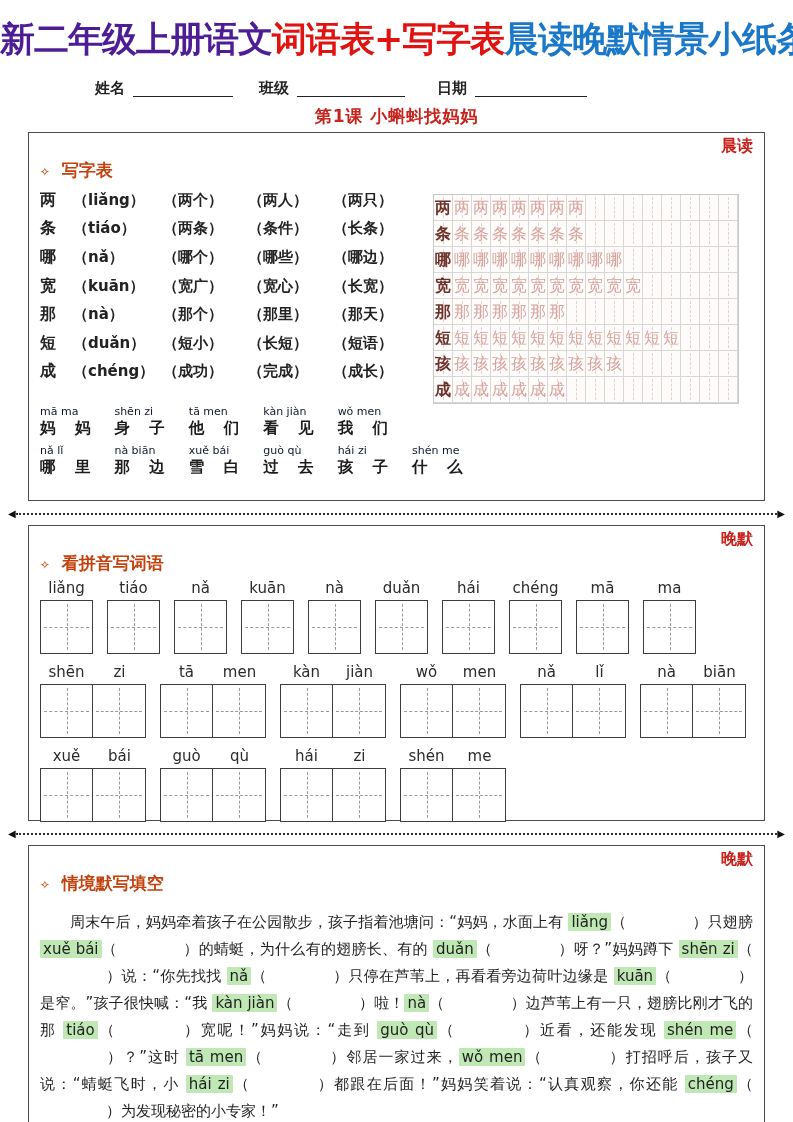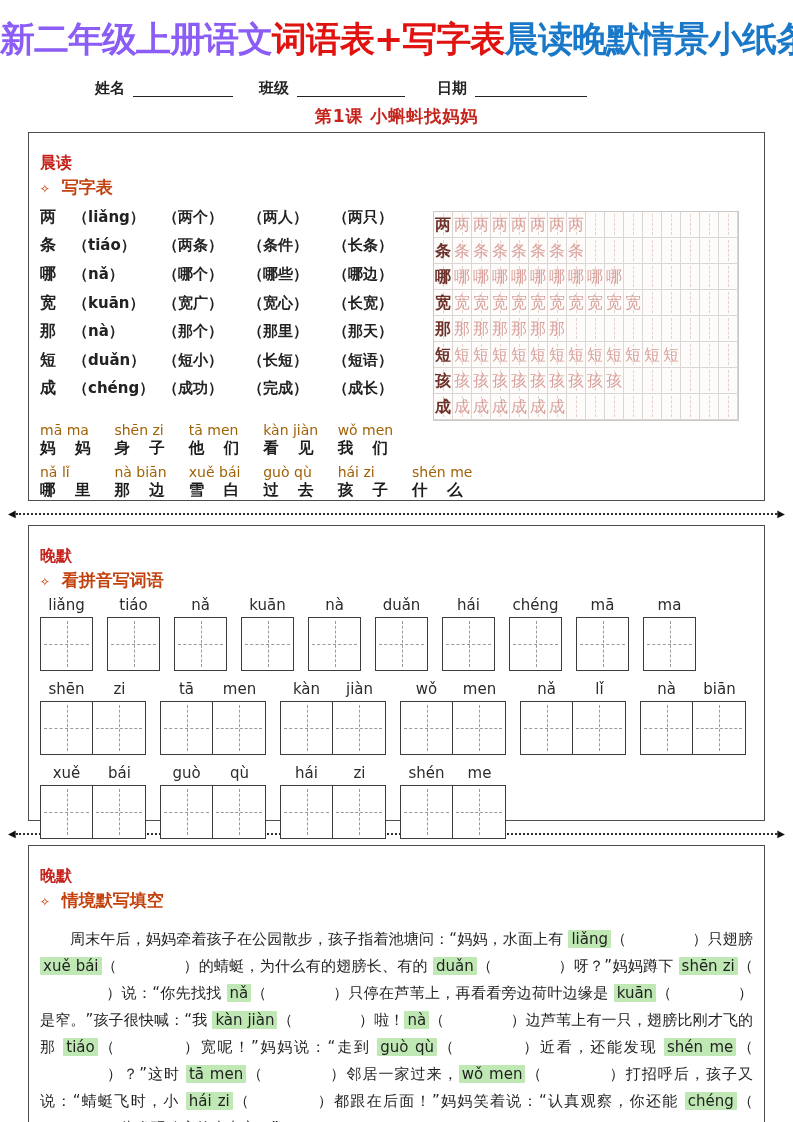--- a/index.html
+++ b/index.html
@@ -7,21 +7,21 @@
   body {
     width:793px; height:1122px;
     font-family:"DejaVu Sans", sans-serif;
     color:#1c1c1c; overflow:hidden; position:relative;
   }
   
   .main-title {
     text-align:center; font-size:35px; font-weight:bold;
     letter-spacing:-1px; margin-top:16px; white-space:nowrap;
   }
-  .t-black { color:#8b5cf6; }
+  .t-black { color:#4c1d95; }
   .t-red   { color:#e01311; }
   .t-blue  { color:#1a78c8; }
   .form-row {
     display:flex; align-items:center; margin:16px 0 0 95px;
     font-size:15px; font-weight:bold; color:#222;
   }
   .form-label { margin-right:8px; }
   .form-line { border-bottom:1.5px solid #222; height:16px; }
   .line-name  { width:100px; margin-right:26px; }
   .line-class { width:108px; margin-right:32px; }
@@ -32,22 +32,22 @@
   }
   
   .card {
     margin:0 28px; border:1px solid #4d4d4d;
     padding:3px 11px 6px; background:#fff;
   }
   .card1 { margin-top:4px; height:369px; }
   .card2 { height:296px; }
   .card3 { height:290px; }
   .badge {
-    text-align:left; color:#c5231c; font-weight:bold;
-    font-size:16px; height:20px; line-height:20px;margin-top:17px;
+    text-align:right; color:#c5231c; font-weight:bold;
+    font-size:16px; height:20px; line-height:20px;
   }
   .sec { color:#c2410c; font-weight:bold; font-size:17px; margin:3px 0 4px;font-family:Liberation Mono, monospace; }
   .sec .bullet { margin-right:12px; font-size:16px; }
   
   .wt-area { display:flex; }
   .wt-table { width:392px; }
   .wt-row { display:flex; align-items:center; height:28.6px; font-size:15px; font-weight:600; color:#222; }
   .wt-char { width:33px; font-size:16px; }
   .wt-py   { width:90px; }
   .wt-word { width:85px; }
@@ -63,21 +63,21 @@
   }
   .pg-cell::before {
     content:''; position:absolute; left:50%; top:2px; bottom:2px;
     border-left:1px dashed #e6d2cc;
   }
   .pg-char  { color:#6d3129; font-weight:bold; z-index:1; position:relative; }
   .pg-light { color:#d9a19b; z-index:1; position:relative; }
   
   .wd-row { display:flex; margin:1px 0 5px; }
   .wd-item { margin-right:17px; }
-  .wd-py { display:block; font-size:14px; color:#a16207; white-space:nowrap; }
+  .wd-py { display:block; font-size:11px; color:#0f172a; white-space:nowrap; }
   .wd-word { font-size:15.5px; font-weight:600; letter-spacing:7px; white-space:nowrap; }
   
   .py-row { display:flex; margin:3px 0 9px; }
   .py-item { margin-right:14px; }
   .py-label { display:flex; font-size:15px; color:#2b2b2b; margin-bottom:3px; }
   .py-label span { flex:1; text-align:center; white-space:nowrap; }
   .tzg { display:flex; }
   .tzg-cell { width:53px; height:54px; border:1.5px solid #3d3d3d; position:relative; background:#fff; }
   .tzg-cell + .tzg-cell { border-left:none; }
   .tzg-cell::before {

